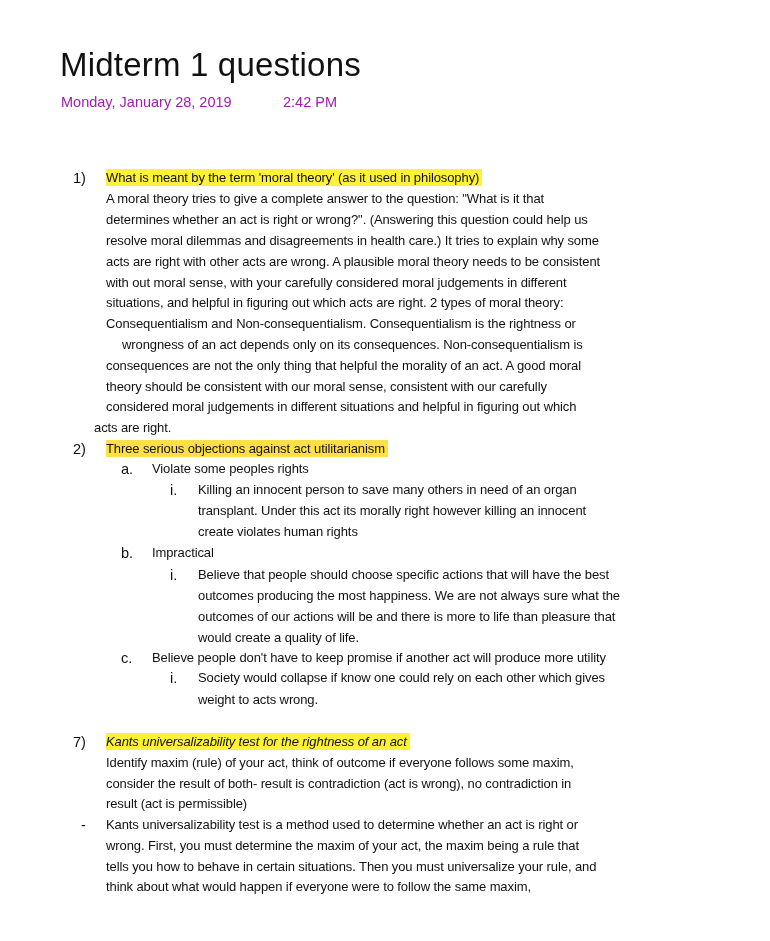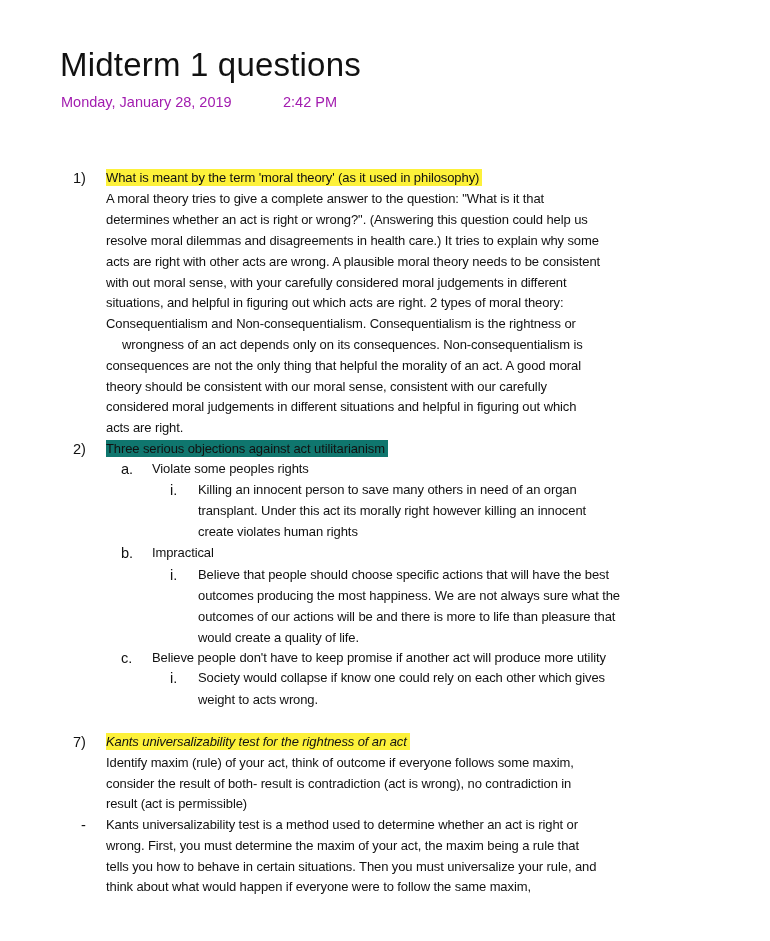--- a/index.html
+++ b/index.html
@@ -45,26 +45,26 @@
     <div class="row" style="left:106px; top:210px;">determines whether an act is right or wrong?". (Answering this question could help us</div>
     <div class="row" style="left:106px; top:231px;">resolve moral dilemmas and disagreements in health care.) It tries to explain why some</div>
     <div class="row" style="left:106px; top:252px;">acts are right with other acts are wrong. A plausible moral theory needs to be consistent</div>
     <div class="row" style="left:106px; top:273px;">with out moral sense, with your carefully considered moral judgements in different</div>
     <div class="row" style="left:106px; top:293px;">situations, and helpful in figuring out which acts are right. 2 types of moral theory:</div>
     <div class="row" style="left:106px; top:314px;">Consequentialism and Non-consequentialism. Consequentialism is the rightness or</div>
     <div class="row" style="left:122px; top:335px;">wrongness of an act depends only on its consequences. Non-consequentialism is</div>
     <div class="row" style="left:106px; top:356px;">consequences are not the only thing that helpful the morality of an act. A good moral</div>
     <div class="row" style="left:106px; top:377px;">theory should be consistent with our moral sense, consistent with our carefully</div>
     <div class="row" style="left:106px; top:397px;">considered moral judgements in different situations and helpful in figuring out which</div>
-    <div class="row" style="left:106px; top:418px;">acts are right.</div>
+    <div class="row" style="left:94px; top:418px;">acts are right.</div>
   </div>
 
   <div>
     <span class="marker" style="left:73px; top:439px;">2)</span>
-    <div class="row" style="left:106px; top:439px;"><span class="hl" style="background: #0f766e; text-align: center;">Three serious objections against act utilitarianism</span></div>
+    <div class="row" style="left:106px; top:439px;"><span class="hl" style="background: #fde047; text-align: center;">Three serious objections against act utilitarianism</span></div>
 
     <span class="marker" style="left:121px; top:459px;">a.</span>
     <div class="row" style="left:152px; top:459px;">Violate some peoples rights</div>
     <span class="marker" style="left:170px; top:480px;">i.</span>
     <div class="row" style="left:198px; top:480px;">Killing an innocent person to save many others in need of an organ</div>
     <div class="row" style="left:198px; top:501px;">transplant. Under this act its morally right however killing an innocent</div>
     <div class="row" style="left:198px; top:522px;">create violates human rights</div>
 
     <span class="marker" style="left:121px; top:543px;">b.</span>
     <div class="row" style="left:152px; top:543px;">Impractical</div>

